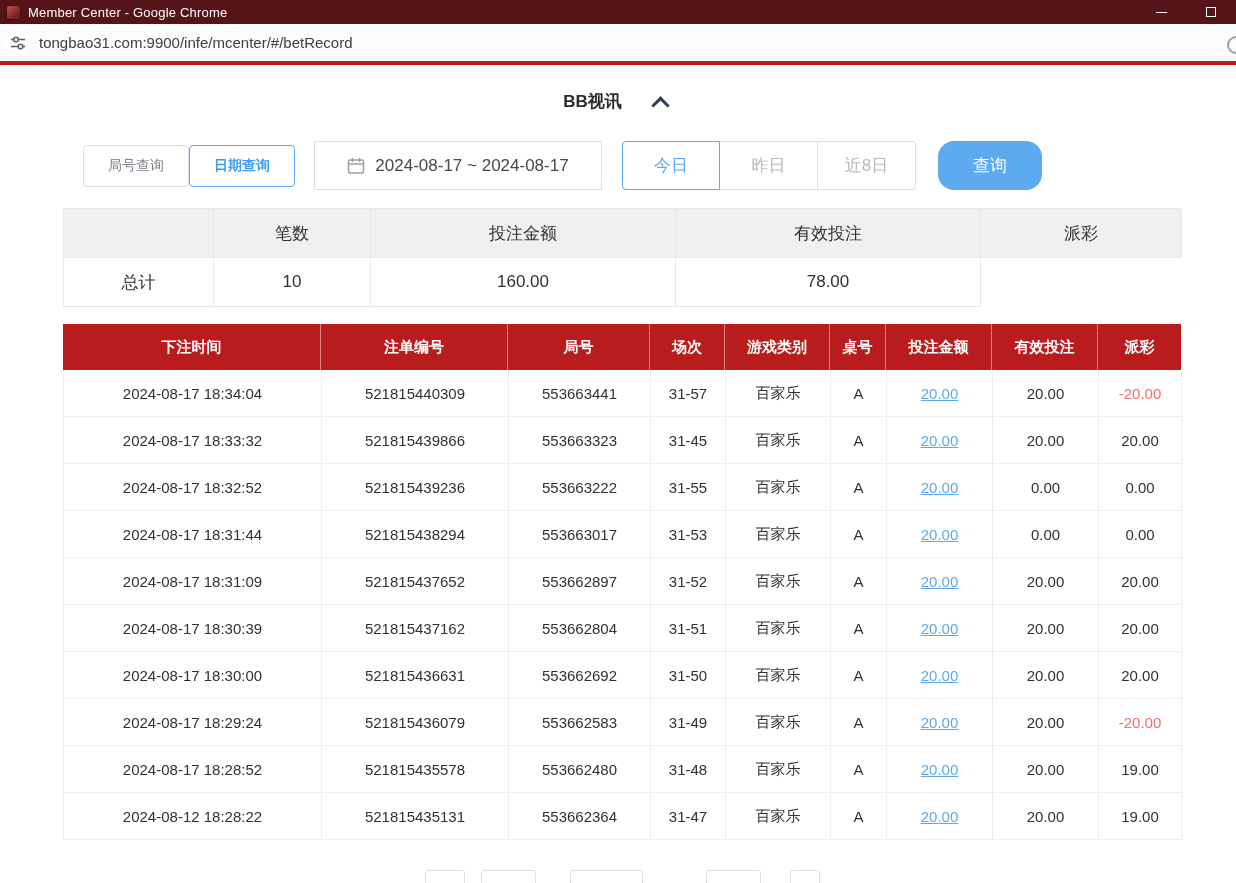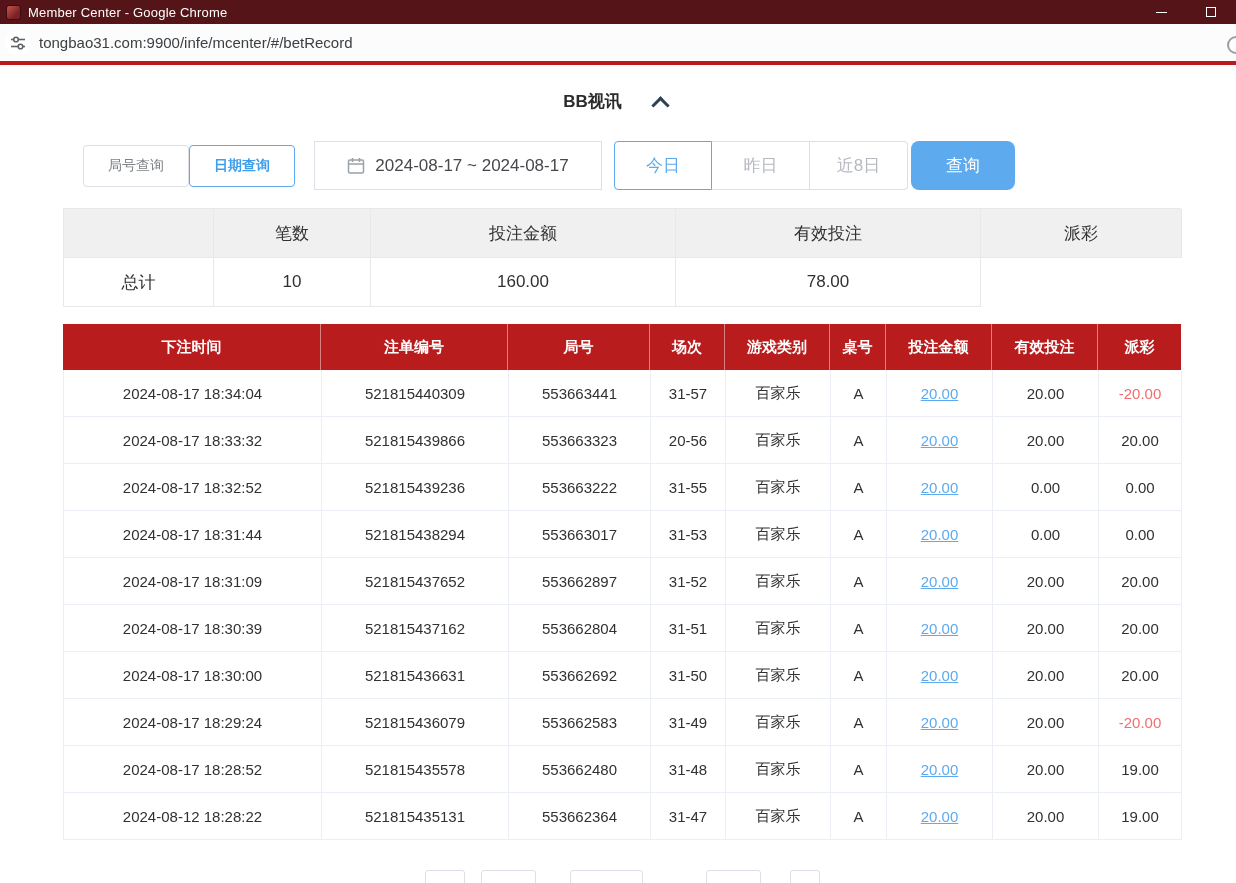--- a/index.html
+++ b/index.html
@@ -34,28 +34,28 @@
     transform:rotate(45deg); margin-right:14px; margin-top:8px; cursor:pointer; }
 
   
   .filter-row { margin-top:28px; display:flex; align-items:center; }
   .btn { height:42px; padding:0 24px; border-radius:4px; background:#fff; font-size:14px; cursor:pointer; }
   .btn-blue-outline { border:1px solid #5daaee; color:#3f9eec; font-weight:bold; }
   .btn-gray-outline { border:1px solid #dcdfe6; color:#7d8086; margin-left:20px; }
   .date-picker { margin-left:19px; width:288px; height:49px; border:1px solid #dcdfe6; border-radius:0;
     display:flex; align-items:center; justify-content:center; gap:10px; cursor:pointer; background:#fff; }
   .date-text { font-size:17px; color:#46484c; }
-  .quick-group { margin-left:12px; display:flex; height:49px; }
+  .quick-group { margin-left:20px; display:flex; height:49px; }
   .quick { width:98px; height:49px; background:#fff; border:1px solid #dcdfe6; border-left:none;
     font-size:17px; color:#b6b9c0; cursor:pointer; }
   .quick:first-child { border-left:1px solid #dcdfe6; border-radius:4px 0 0 4px; }
   .quick:last-child { border-radius:0 4px 4px 0; }
   .quick.active { color:#5daaee; border:1px solid #5daaee; }
-  .btn-search { margin-left:3px; width:104px; height:49px; background:#5daaee; color:#fff;
-    border:none; border-radius:8px; font-size:17px; cursor:pointer; }
+  .btn-search { margin-left:22px; width:104px; height:49px; background:#5daaee; color:#fff;
+    border:none; border-radius:16px; font-size:17px; cursor:pointer; }
 
   
   .summary-table { margin-top:18px; border-left:1px solid #e8e8e8; border-top:1px solid #e8e8e8; }
   .s-row { display:grid; grid-template-columns:150px 157px 305px 305px 201px; }
   .s-cell { height:49px; display:flex; align-items:center; justify-content:center;
     font-size:17px; color:#303133; border-right:1px solid #e8e8e8; border-bottom:1px solid #e8e8e8; }
   .s-head .s-cell { background:#f0f0f0; }
 
   
   .bet-table { margin-top:17px; }
@@ -177,21 +177,21 @@
             <a class="amount-link">20.00</a>
           </div>
     <div class="td">20.00</div>
     <div class="td neg">-20.00</div>
   </div>
 
   <div class="trow grid-cols">
     <div class="td">2024-08-17 18:33:32</div>
     <div class="td">521815439866</div>
     <div class="td">553663323</div>
-    <div class="td">20-56</div>
+    <div class="td">31-45</div>
     <div class="td">百家乐</div>
     <div class="td">A</div>
     <div class="td">
             <a class="amount-link">20.00</a>
           </div>
     <div class="td">20.00</div>
     <div class="td">20.00</div>
   </div>
 
   <div class="trow grid-cols">

